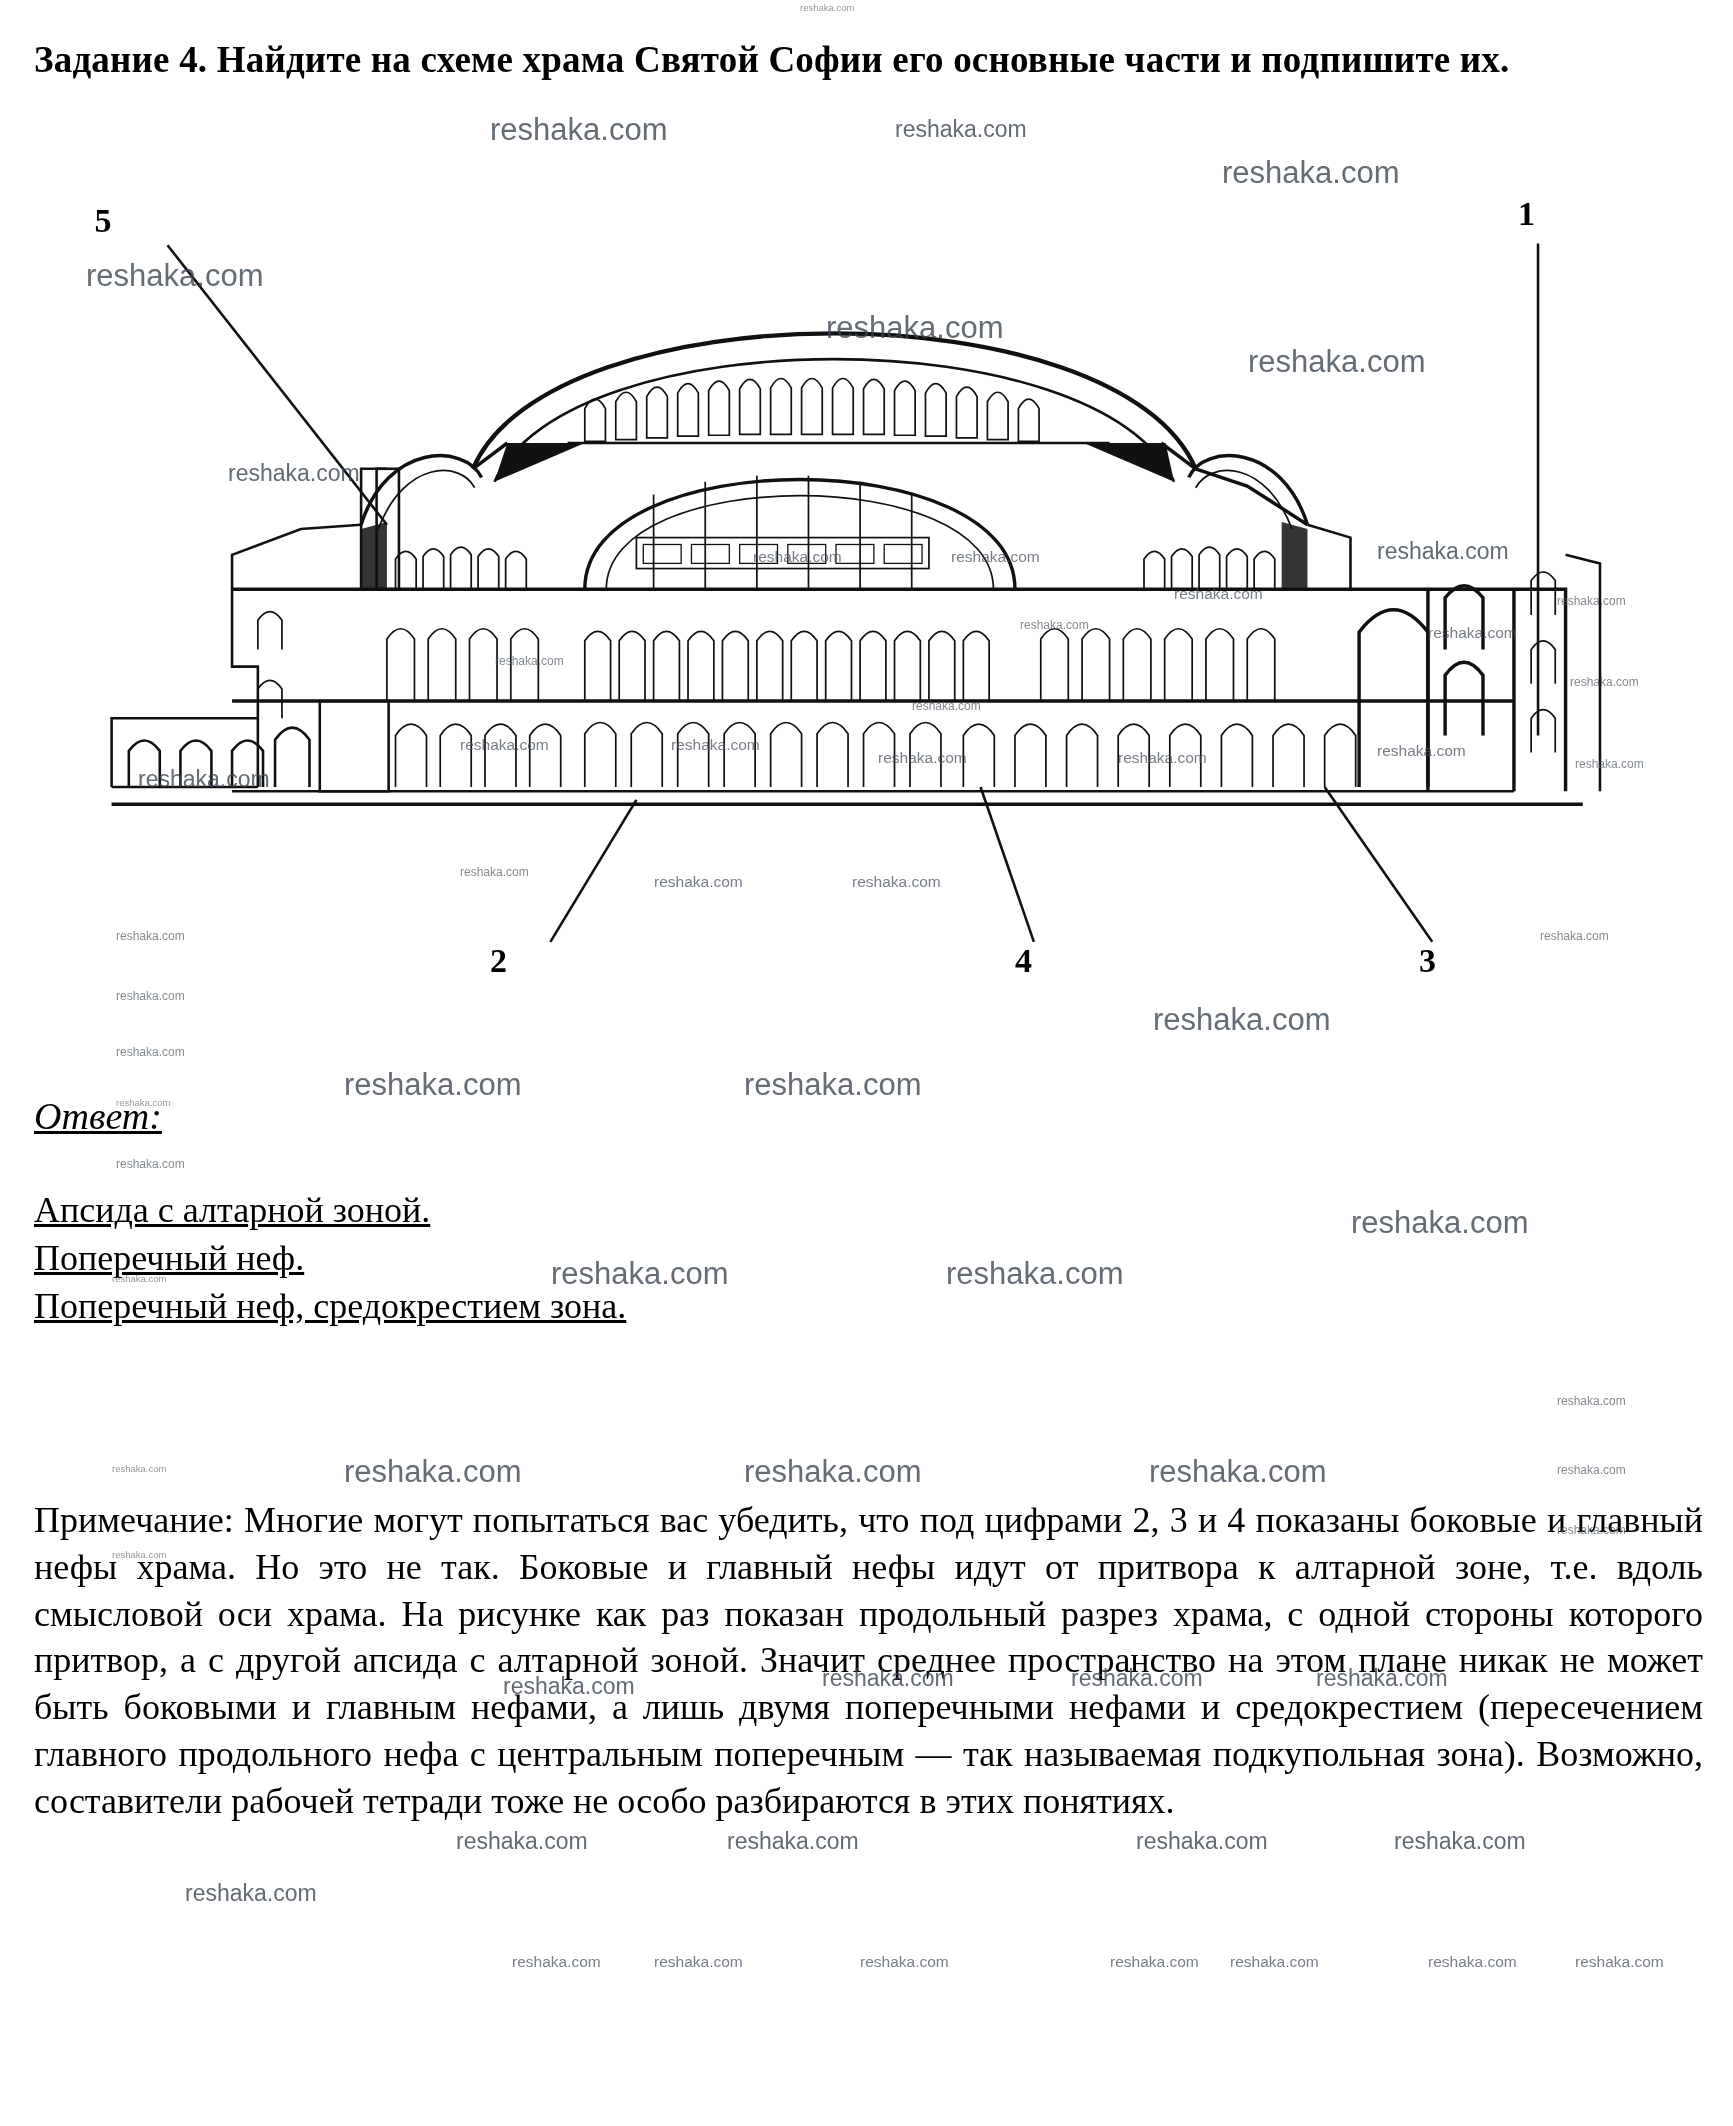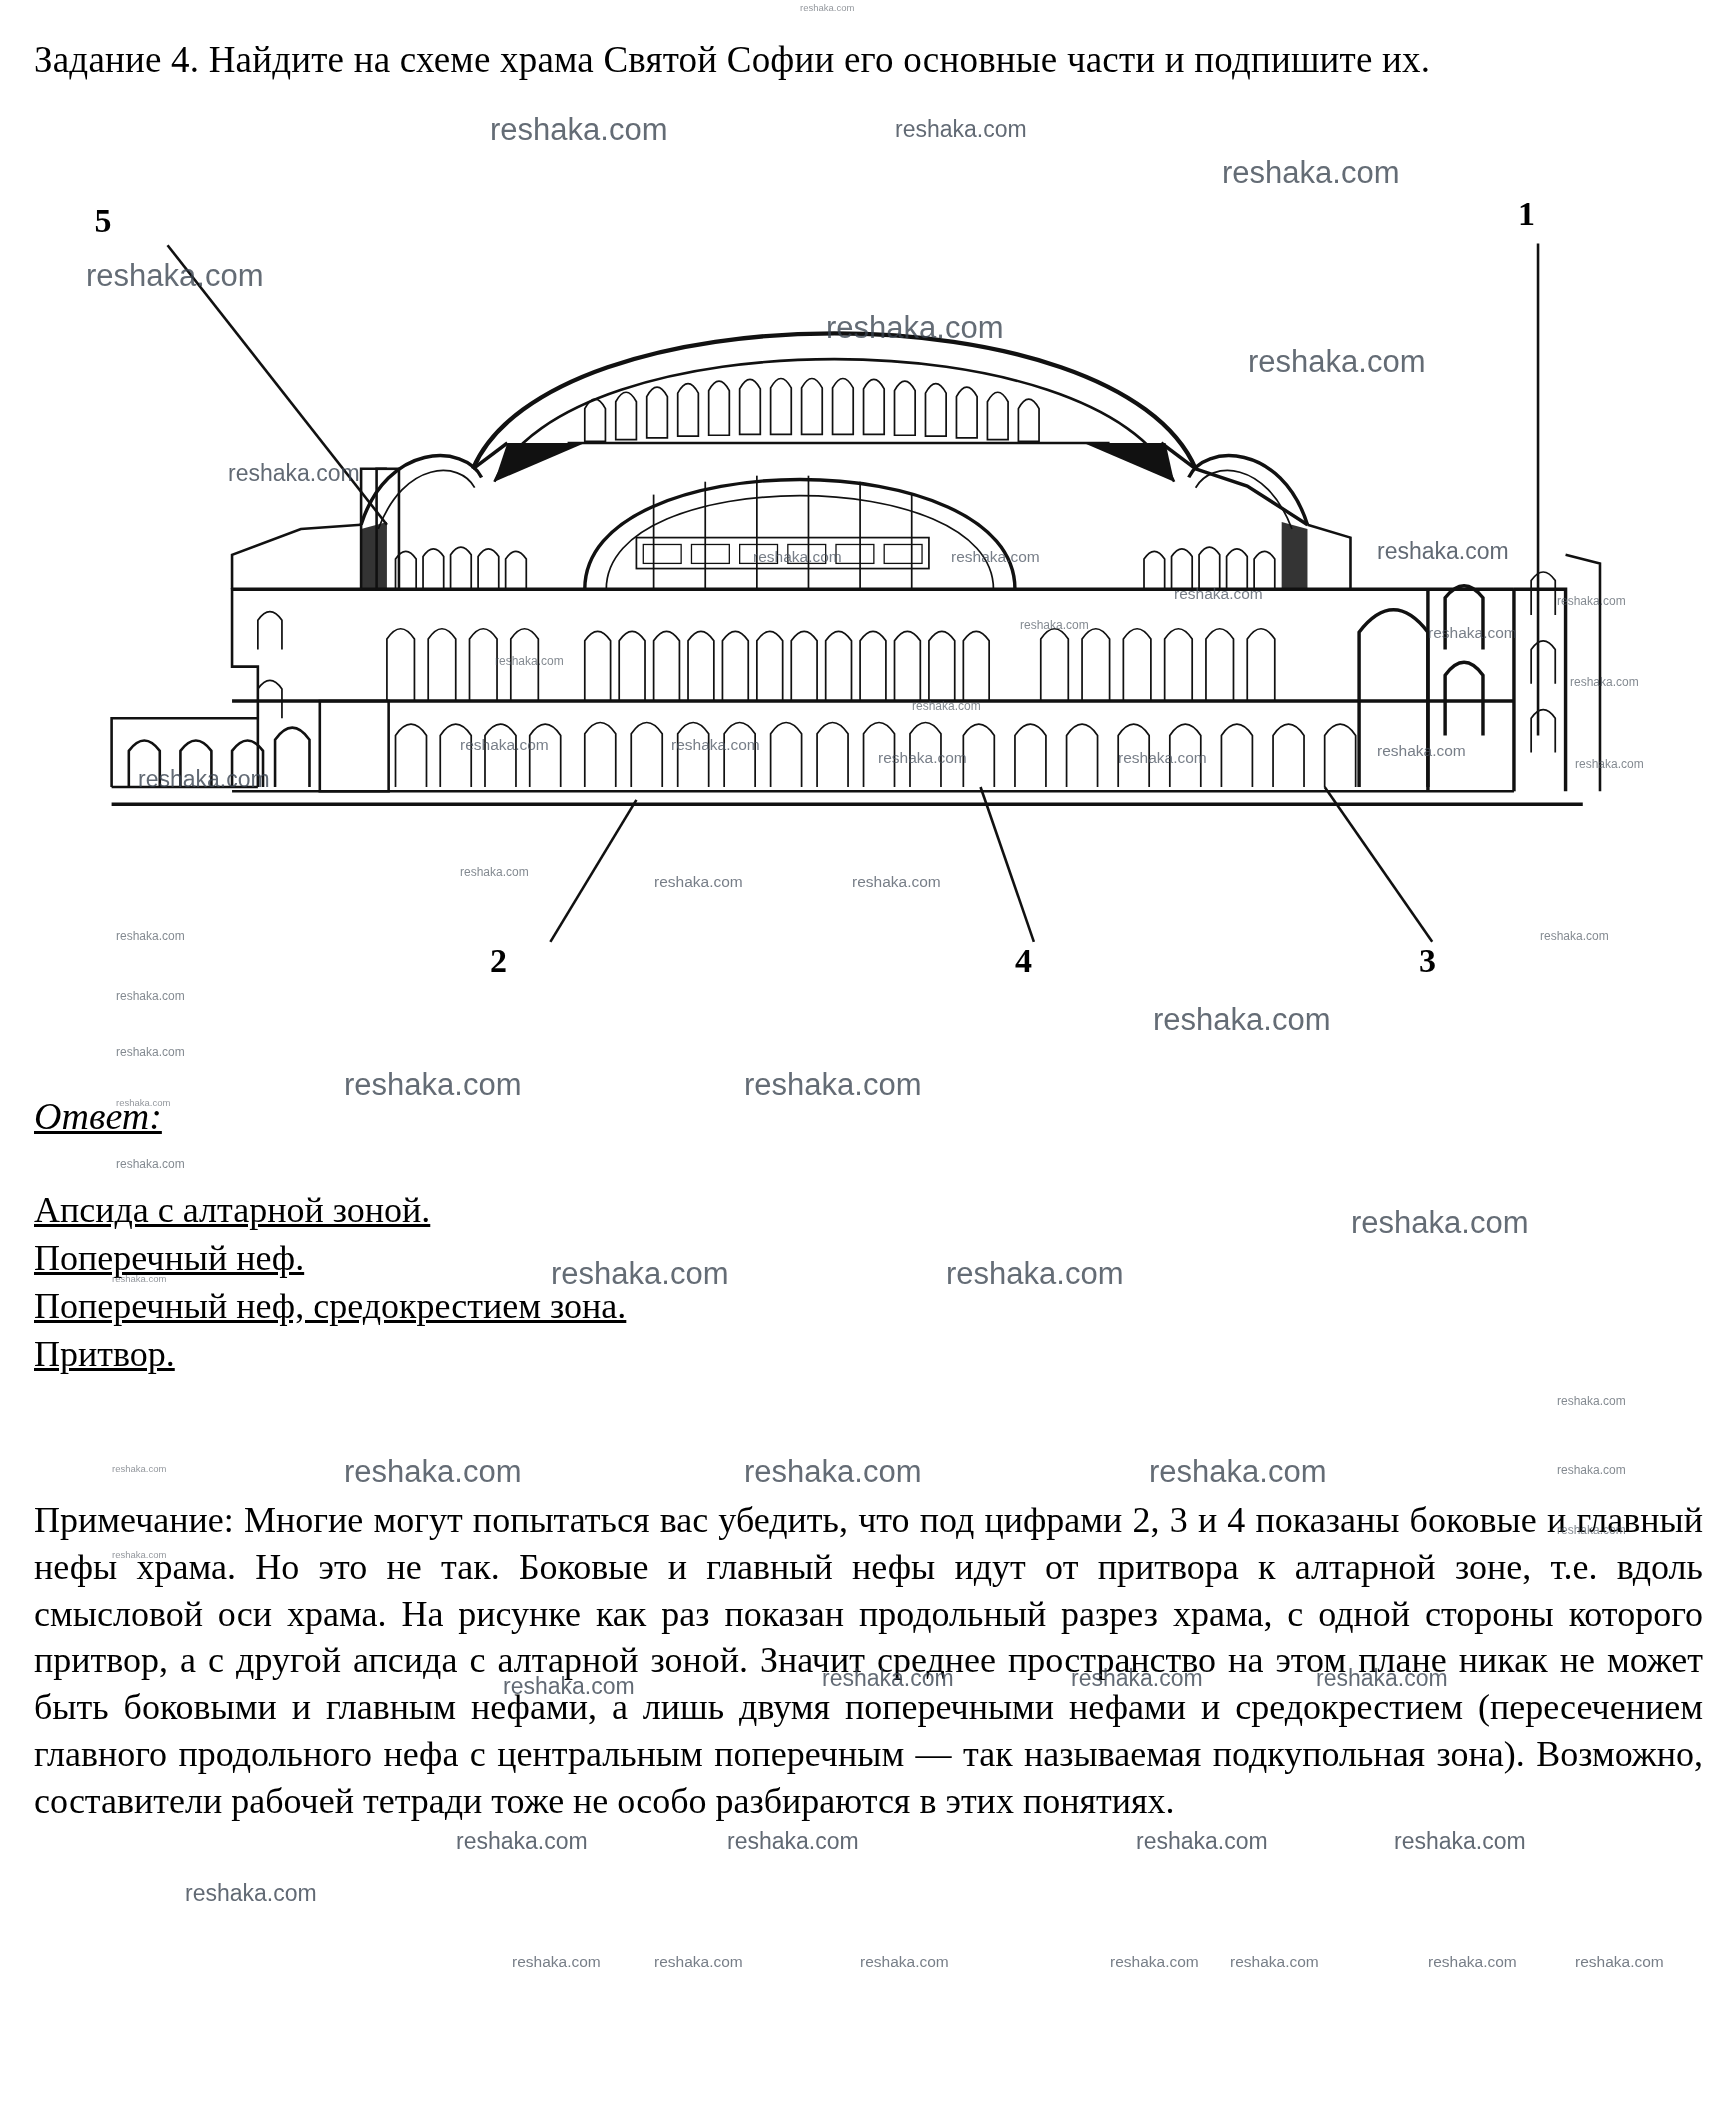--- a/index.html
+++ b/index.html
@@ -23,21 +23,21 @@
     box-sizing: border-box;
   }
 
   
   .task-heading {
     position: absolute;
     left: 34px;
     top: 36px;
     width: 1661px;
     font-family: "Liberation Serif", serif;
-    font-weight: normal;
+    font-weight: bold;
     font-size: 37px;
     line-height: 1.28;
     letter-spacing: 0.2px;
   }
 
   
   .figure {
     position: absolute;
     left: 103px;
     top: 185px;
@@ -315,21 +315,20 @@
     <span class="callout c4" style="left:912px; top:757px;">4</span>
     <span class="callout c3" style="left:1316px; top:757px;">3</span>
   </div>
 
   <div class="answer-label">Ответ:</div>
 
   <div class="answer-list">
     <div>Апсида с алтарной зоной.</div>
     <div>Поперечный неф.</div>
     <div>Поперечный неф, средокрестием зона.</div>
-    <div>Притвор.</div>
   </div>
 
   <div class="note">Примечание: Многие могут попытаться вас убедить, что под цифрами 2, 3 и 4 показаны боковые и главный нефы храма. Но это не так. Боковые и главный нефы идут от притвора к алтарной зоне, т.е. вдоль смысловой оси храма. На рисунке как раз показан продольный разрез храма, с одной стороны которого притвор, а с другой апсида с алтарной зоной. Значит среднее пространство на этом плане никак не может быть боковыми и главным нефами, а лишь двумя поперечными нефами и средокрестием (пересечением главного продольного нефа с центральным поперечным — так называемая подкупольная зона). Возможно, составители рабочей тетради тоже не особо разбираются в этих понятиях.</div>
 
   <div id="watermark-layer">
       <span class="wm wm-tiny" style="left: 800px; top: 1.7px;">reshaka.com</span>
       <span class="wm wm-lg" style="left: 490px; top: 112px;">reshaka.com</span>
       <span class="wm wm-md" style="left: 895px; top: 116px;">reshaka.com</span>
       <span class="wm wm-lg" style="left: 1222px; top: 155px;">reshaka.com</span>
       <span class="wm wm-lg" style="left: 86px; top: 258px;">reshaka.com</span>

